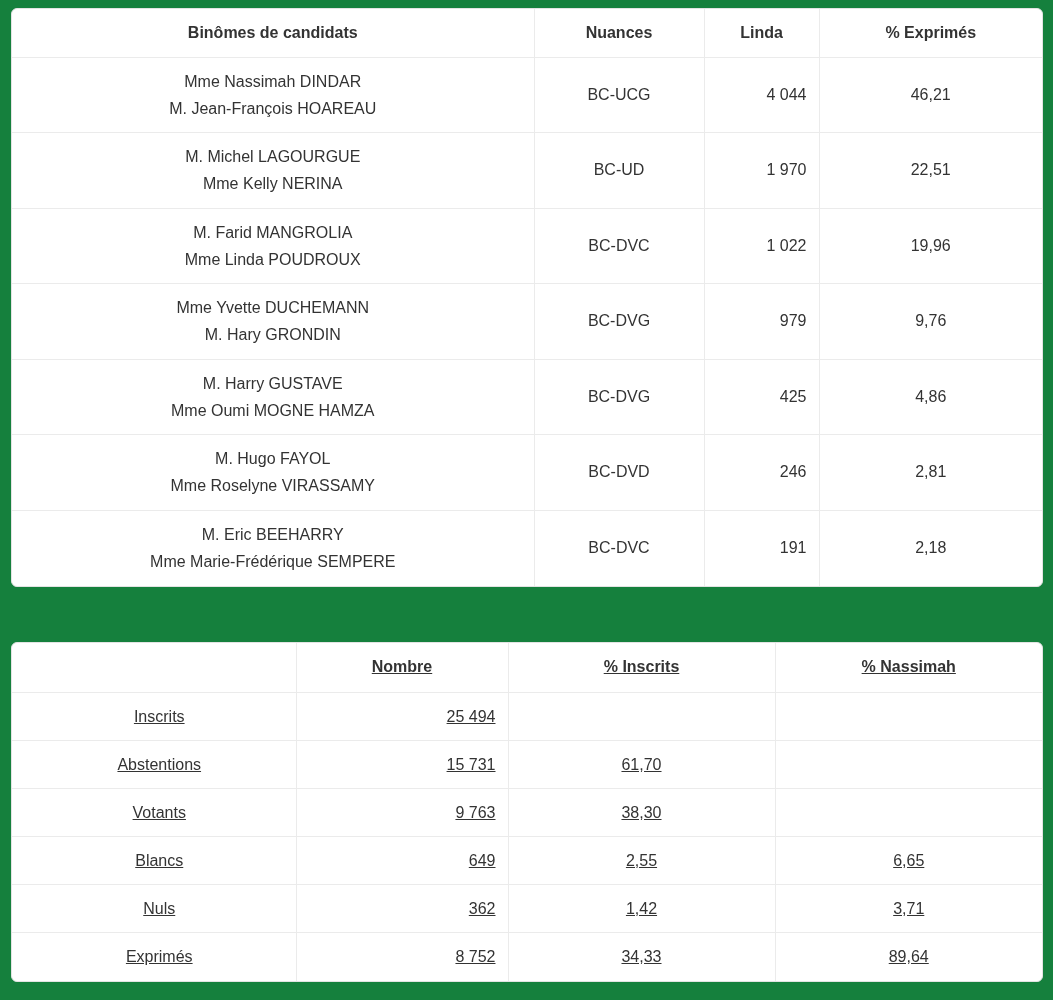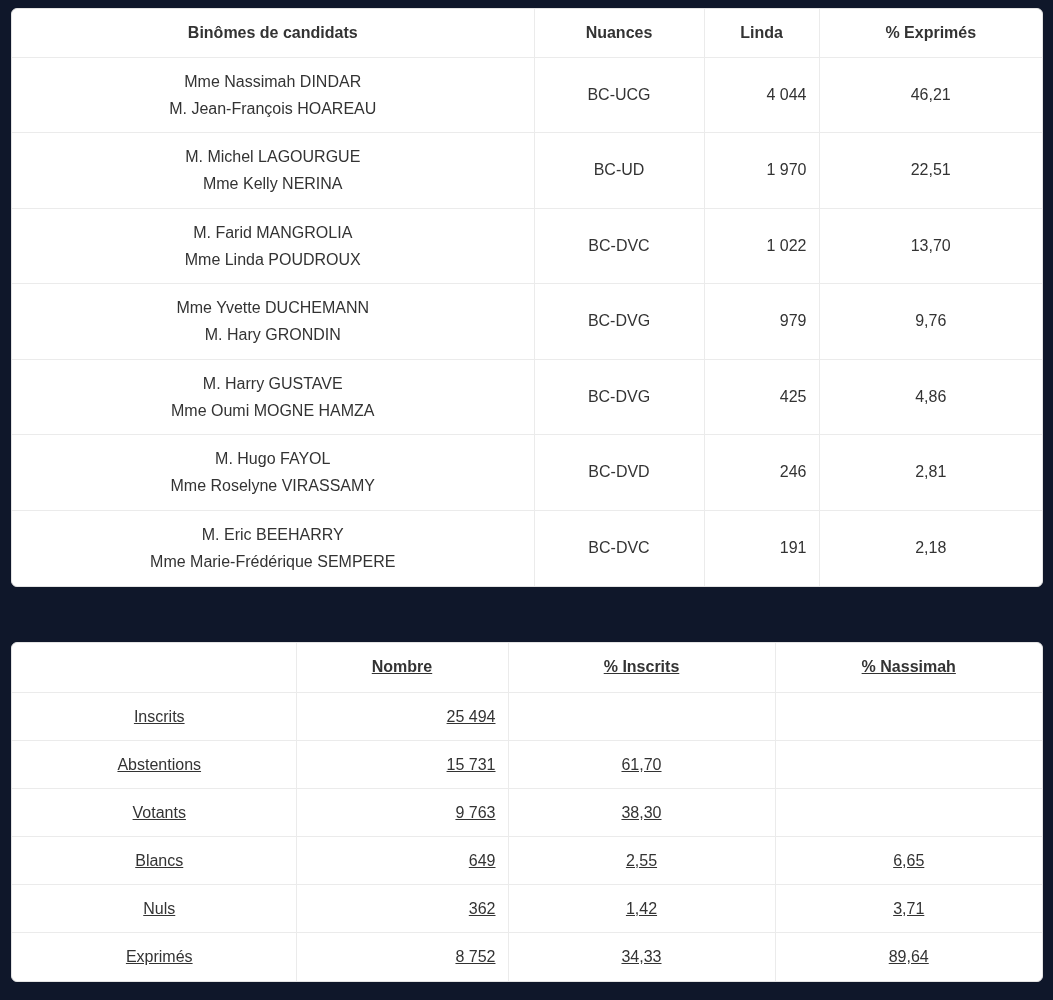--- a/index.html
+++ b/index.html
@@ -5,21 +5,21 @@
   html, body {
     margin: 0;
     padding: 0;
     background: #ffffff;
     font-family: "Liberation Sans", "DejaVu Sans", sans-serif;
     color: #333333;
   }
   .page {
     width: 1053px;
     height: 1000px;
-    background: #0f172a;
+    background: #15803d;
     box-sizing: border-box;
     padding: 8px 12px 0 11px;
   }
   .tbl-wrap {
     border: 1px solid #e3e3e3;
     border-radius: 6px;
     overflow: hidden;
     background: #ffffff;
     width: 1030px;
   }
@@ -105,21 +105,21 @@
           <td class="voix">1 970</td>
           <td class="pct">22,51</td>
         </tr>
         <tr>
           <td class="cand">
             <div>M. Farid MANGROLIA</div>
             <div>Mme Linda POUDROUX</div>
           </td>
           <td class="nuance">BC-DVC</td>
           <td class="voix">1 022</td>
-          <td class="pct">13,70</td>
+          <td class="pct">19,96</td>
         </tr>
         <tr>
           <td class="cand">
             <div>Mme Yvette DUCHEMANN</div>
             <div>M. Hary GRONDIN</div>
           </td>
           <td class="nuance">BC-DVG</td>
           <td class="voix">979</td>
           <td class="pct">9,76</td>
         </tr>

